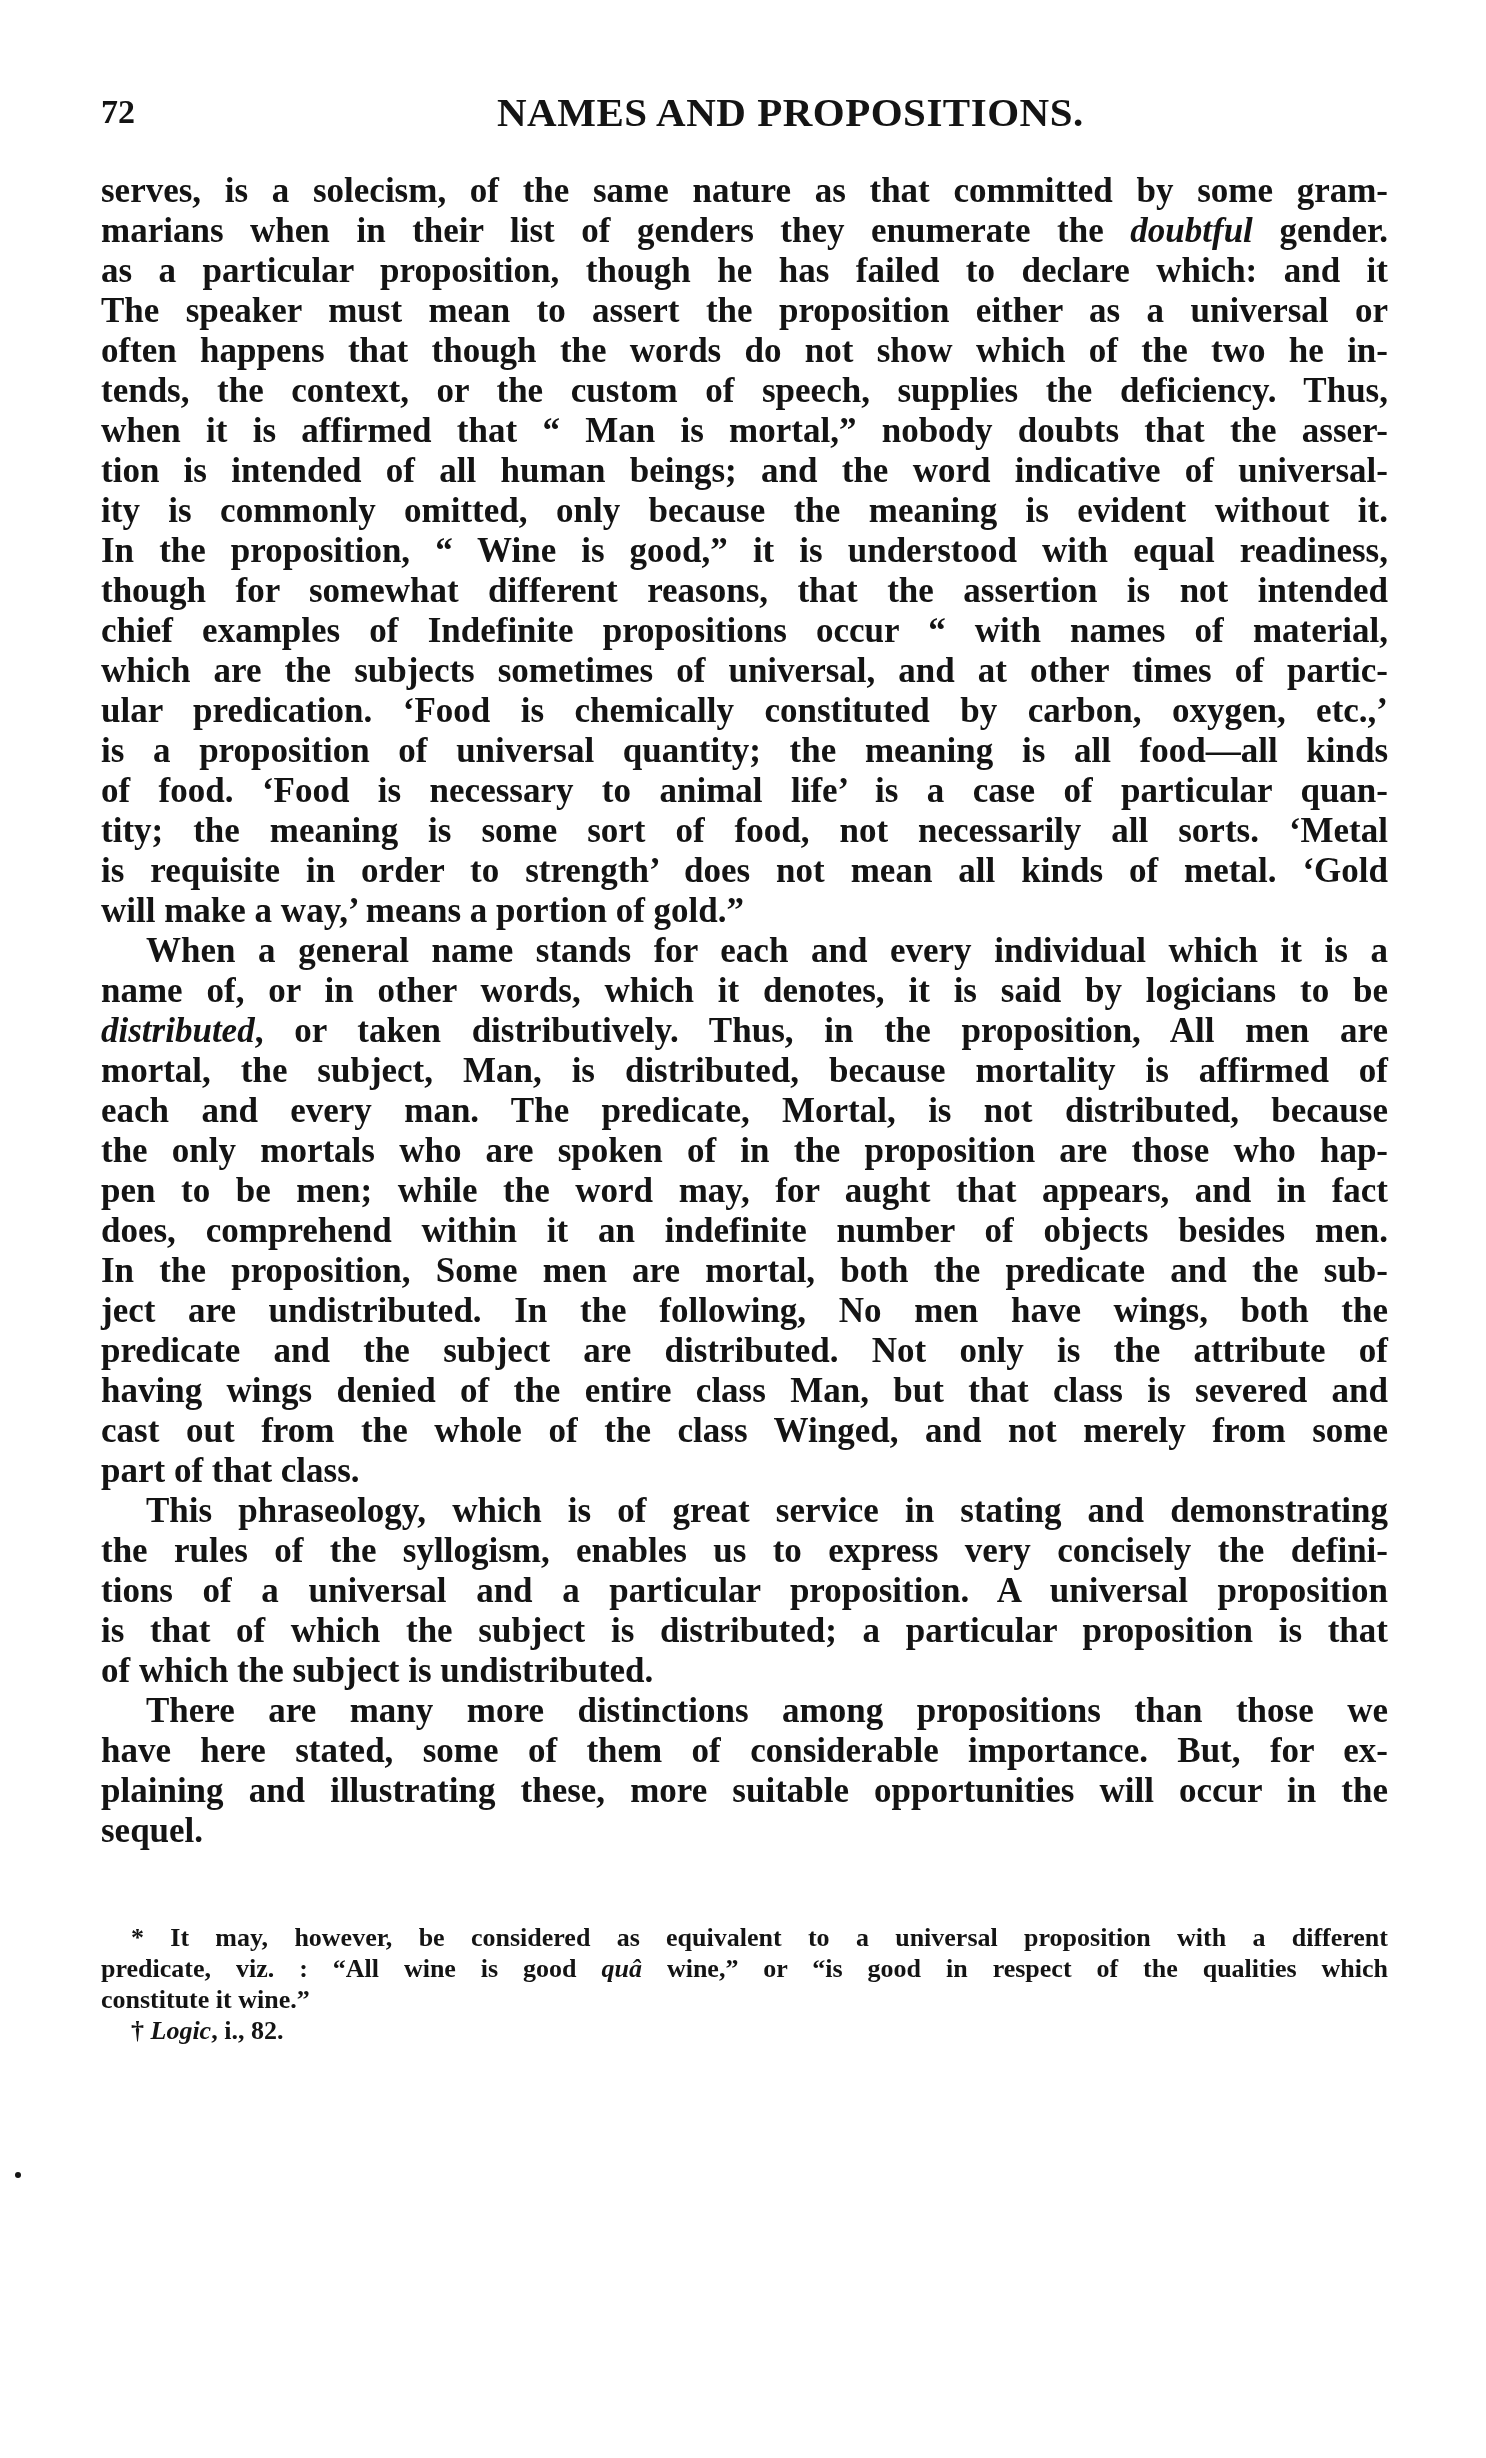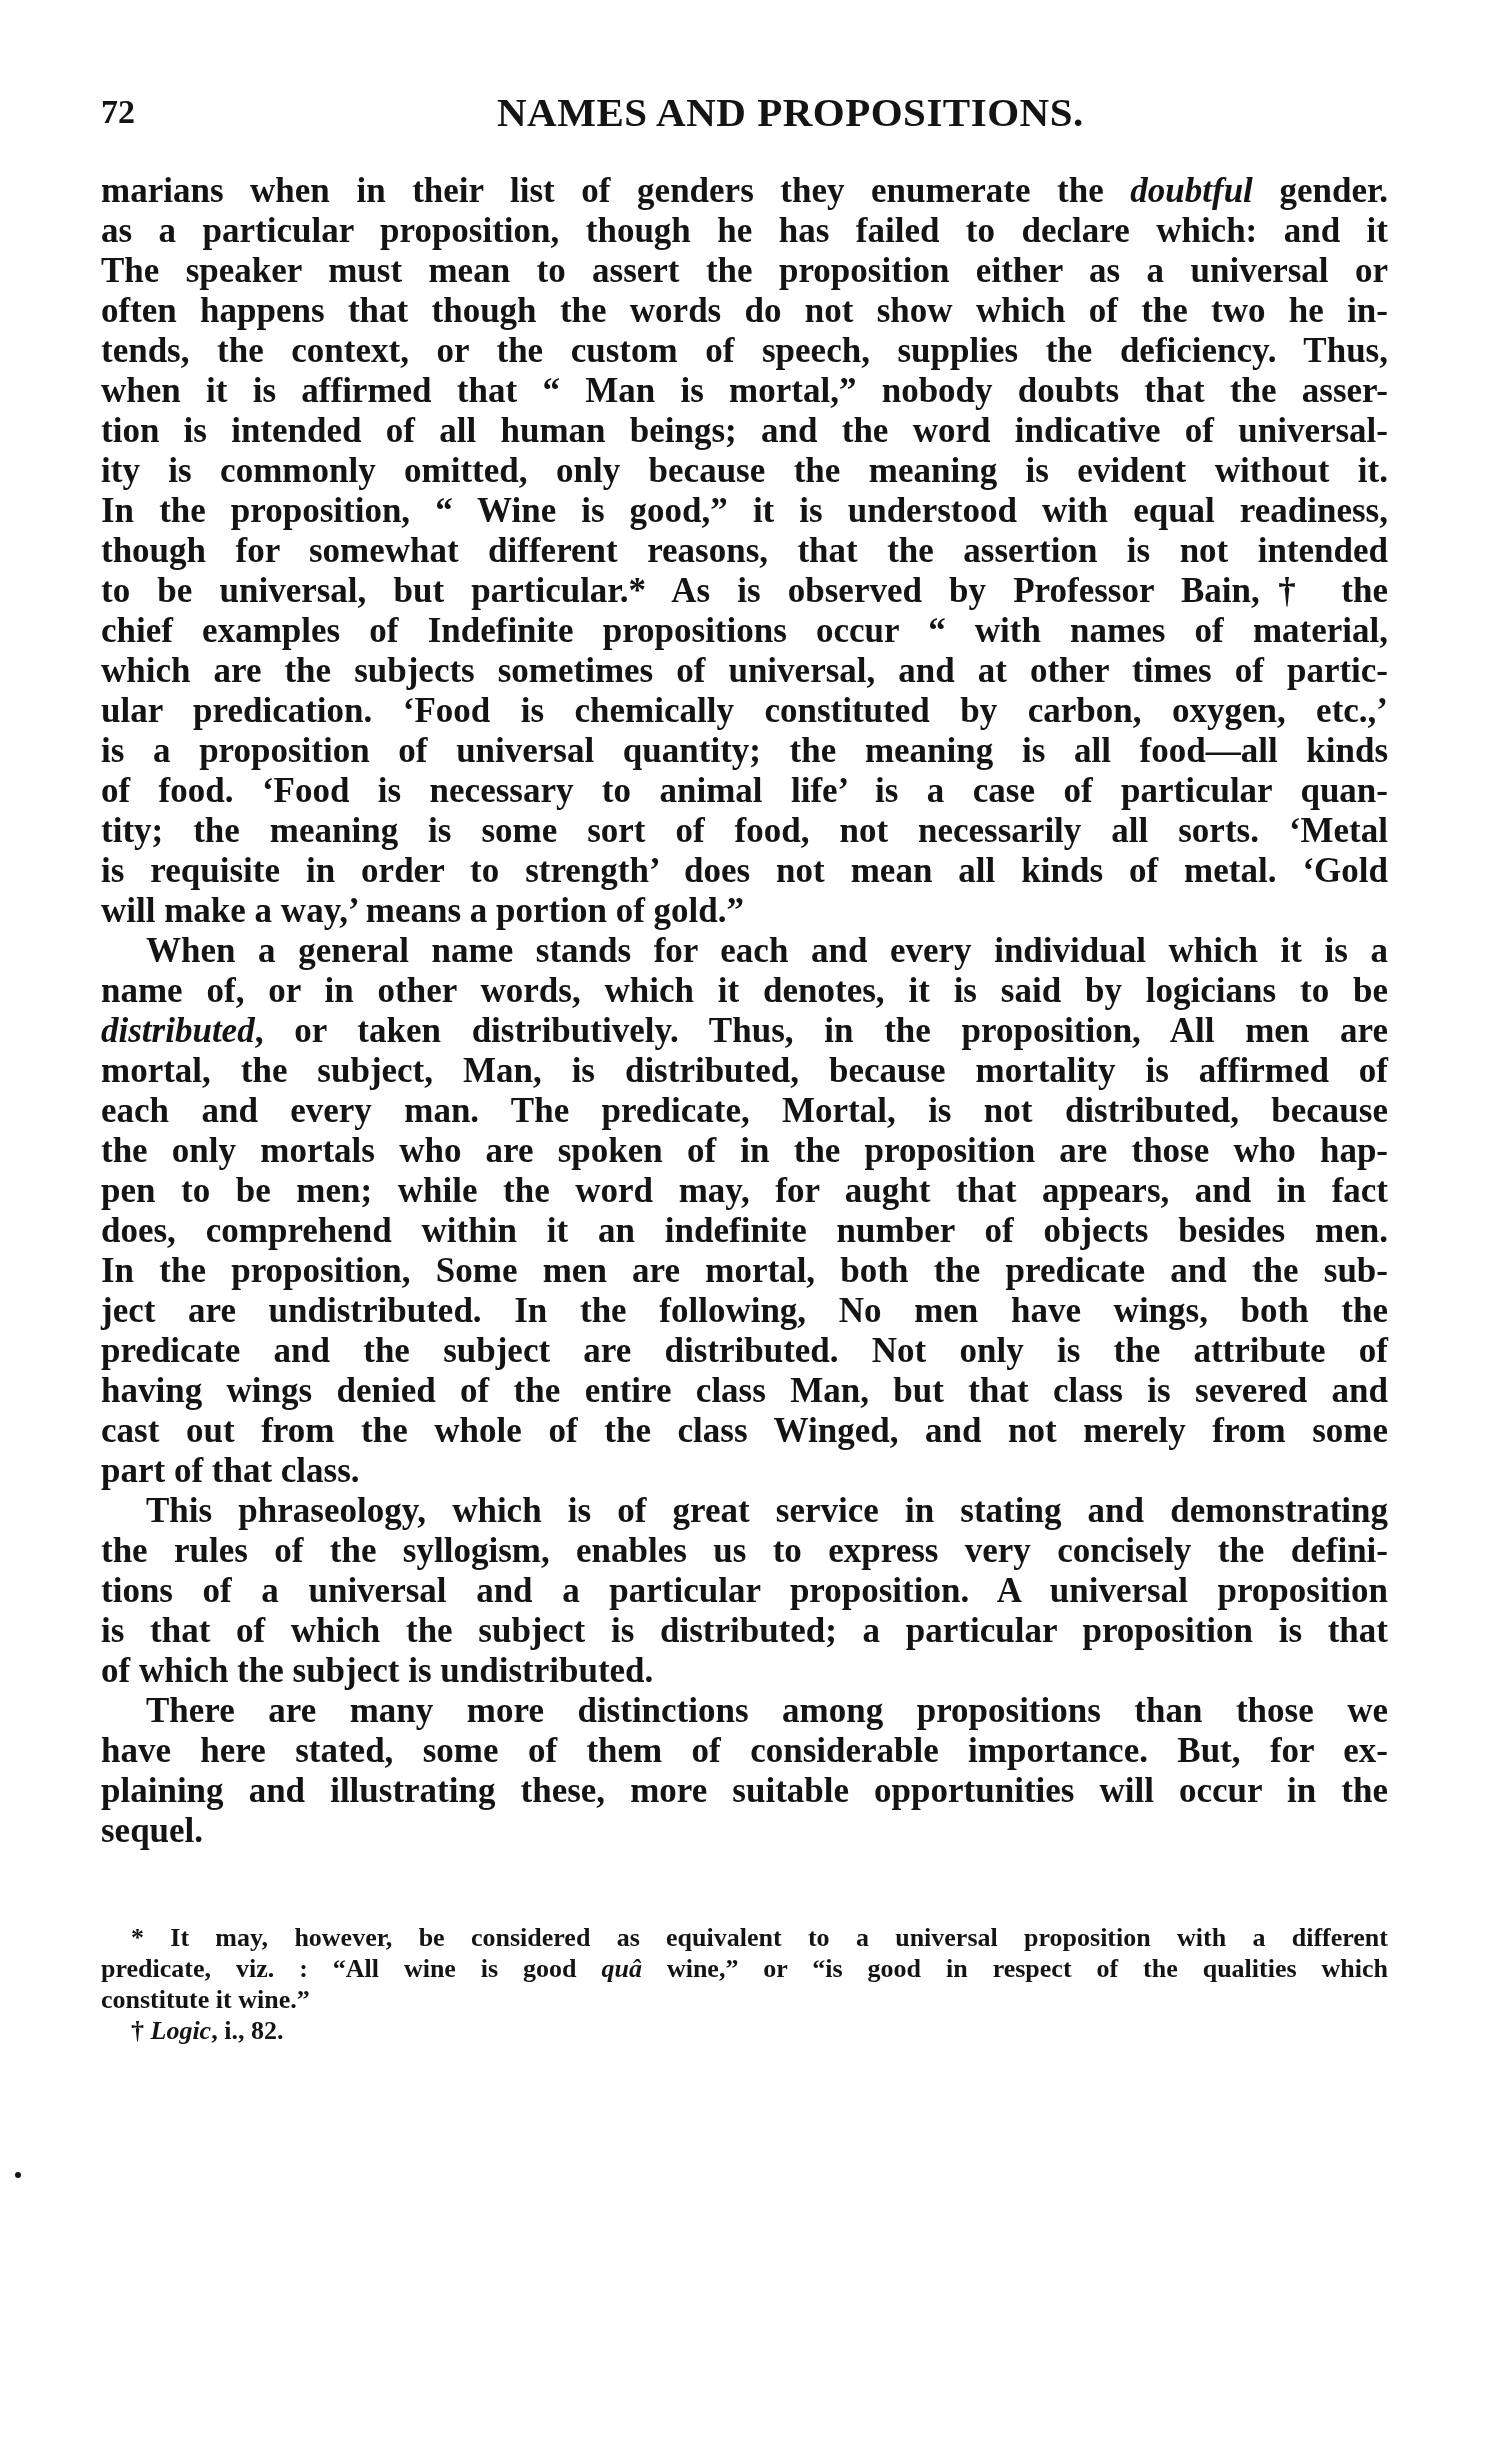--- a/index.html
+++ b/index.html
@@ -30,31 +30,31 @@
 <div class="page">
 
   <div class="header">
     <span class="page-number">72</span>
     <span class="running-title">NAMES AND PROPOSITIONS.</span>
   </div>
 
   <div class="body-text">
 
     <div>
+      <span class="line" style="display: block;">serves, is a solecism, of the same nature as that committed by some gram-</span>
       <span class="line" style="display: block;"><span>marians when in their list of genders they enumerate the </span><em>doubtful</em><span> gender.</span></span>
       <span class="line" style="display: block;">as a particular proposition, though he has failed to declare which: and it</span>
       <span class="line" style="display: block;">The speaker must mean to assert the proposition either as a universal or</span>
       <span class="line" style="display: block;">often happens that though the words do not show which of the two he in-</span>
       <span class="line" style="display: block;">tends, the context, or the custom of speech, supplies the deficiency.  Thus,</span>
       <span class="line" style="display: block;">when it is affirmed that “ Man is mortal,” nobody doubts that the asser-</span>
       <span class="line" style="display: block;">tion is intended of all human beings; and the word indicative of universal-</span>
       <span class="line" style="display: block;">ity is commonly omitted, only because the meaning is evident without it.</span>
       <span class="line" style="display: block;">In the proposition, “ Wine is good,” it is understood with equal readiness,</span>
       <span class="line" style="display: block;">though for somewhat different reasons, that the assertion is not intended</span>
-      <span class="line" style="display: block;">to be universal, but particular.*  As is observed by Professor Bain,† the</span>
       <span class="line" style="display: block;">chief examples of Indefinite propositions occur “ with names of material,</span>
       <span class="line" style="display: block;">which are the subjects sometimes of universal, and at other times of partic-</span>
       <span class="line" style="display: block;">ular predication.  ‘Food is chemically constituted by carbon, oxygen, etc.,’</span>
       <span class="line" style="display: block;">is a proposition of universal quantity; the meaning is all food—all kinds</span>
       <span class="line" style="display: block;">of food.  ‘Food is necessary to animal life’ is a case of particular quan-</span>
       <span class="line" style="display: block;">tity; the meaning is some sort of food, not necessarily all sorts.  ‘Metal</span>
       <span class="line" style="display: block;">is requisite in order to strength’ does not mean all kinds of metal.  ‘Gold</span>
       <span class="line last" style="display: block;">will make a way,’ means a portion of gold.”</span>
     </div>
 

